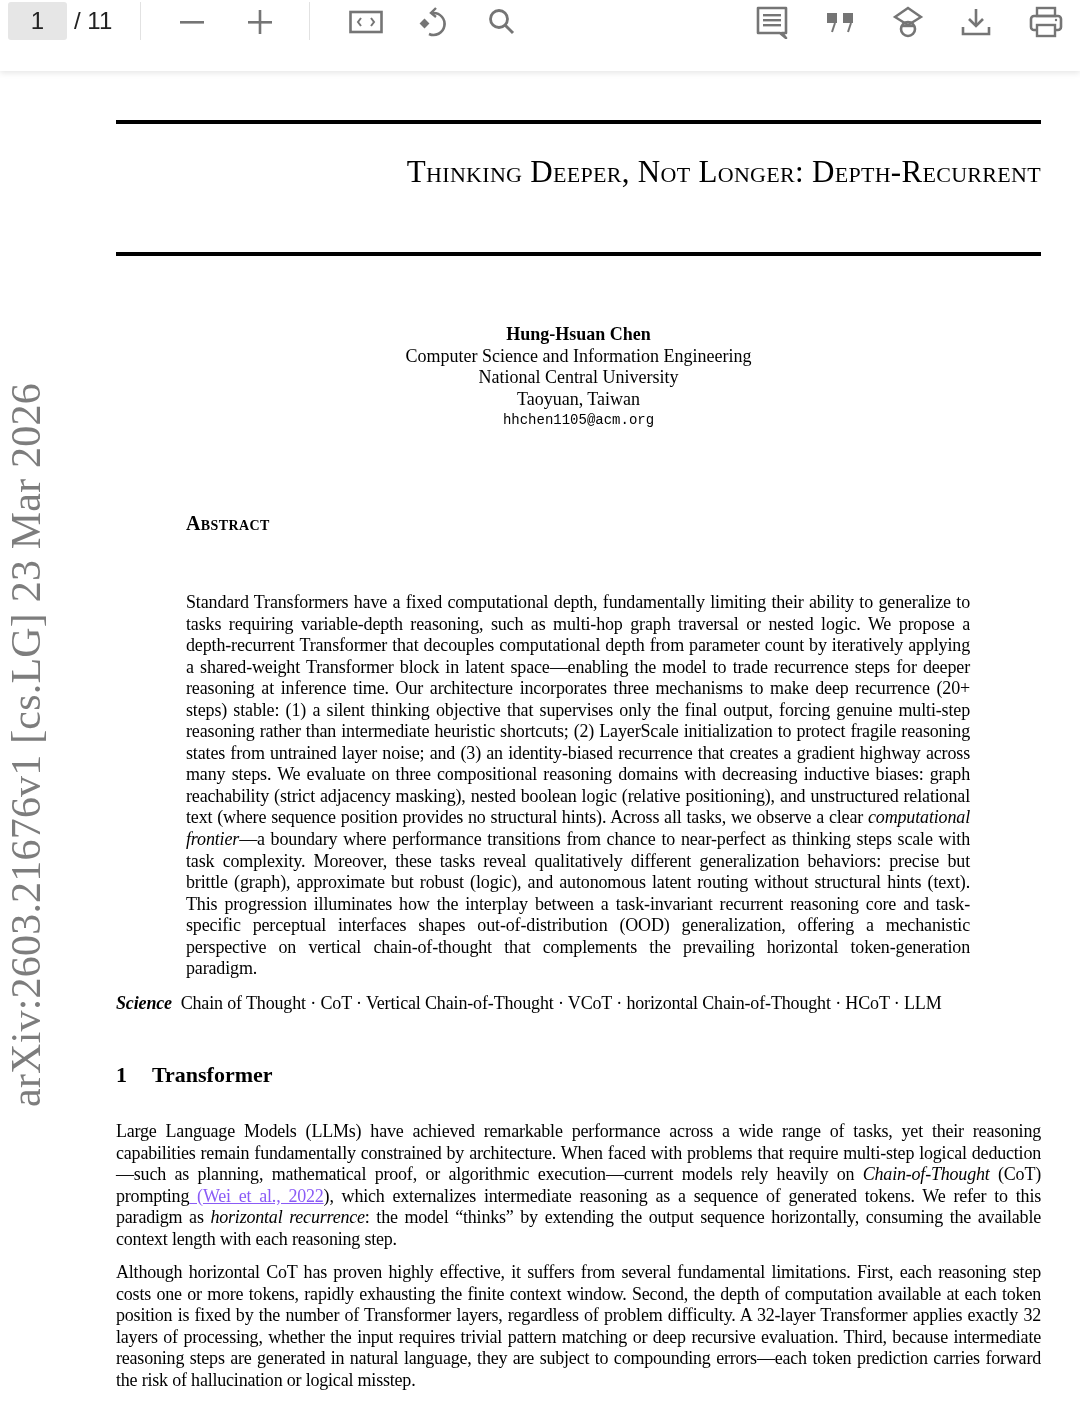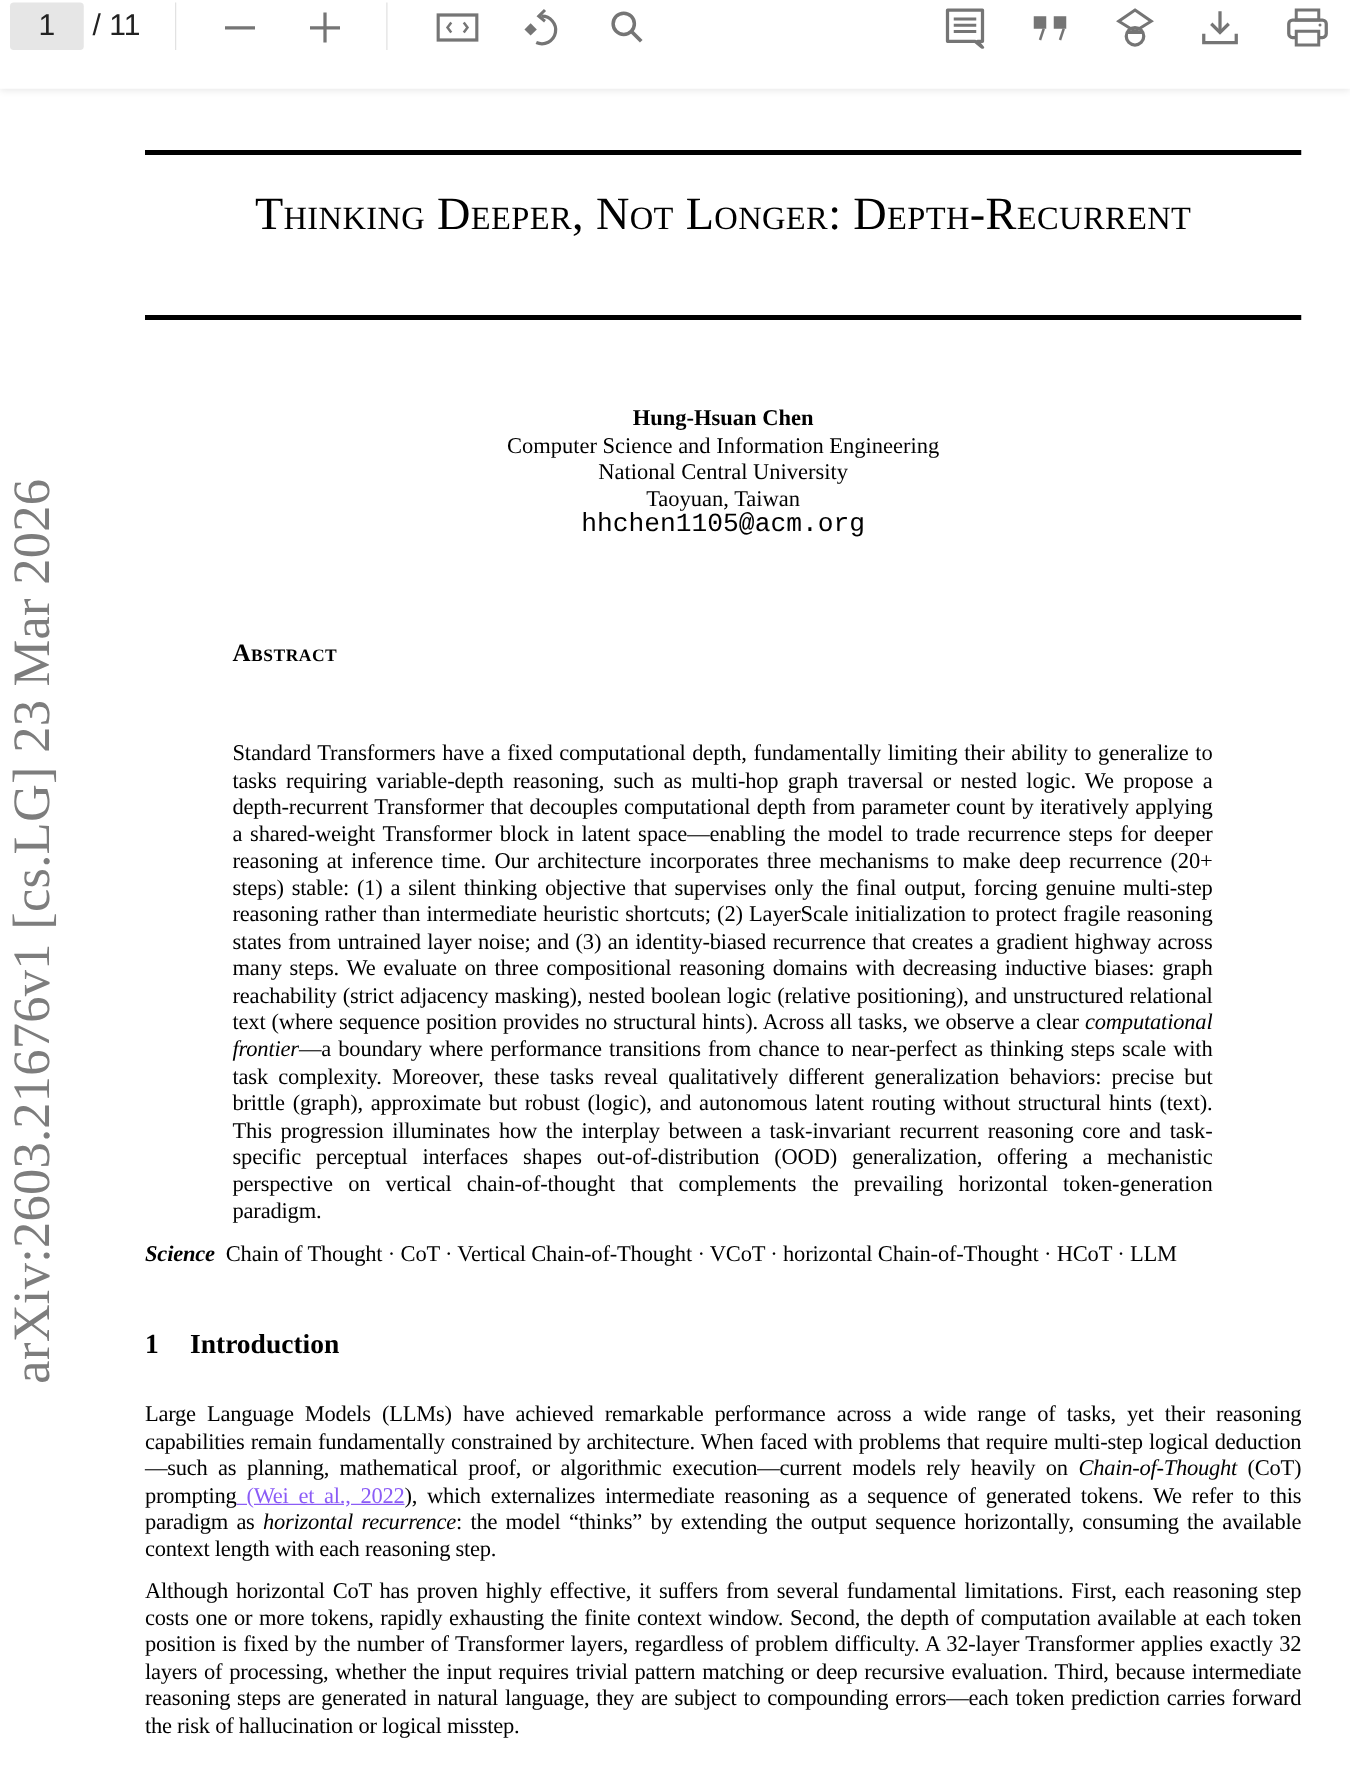--- a/index.html
+++ b/index.html
@@ -41,30 +41,30 @@
   .arxiv-stamp span {
     display: block; transform: rotate(-90deg); white-space: nowrap;
     font-family: "Liberation Serif", serif; font-size: 42px; color: #7d7d7d;
     letter-spacing: 0.2px;
   }
 
   .rule { position: absolute; left: 116px; width: 925px; height: 4px; background: #000; }
 
   .title {
     position: absolute; left: 116px; top: 152px; width: 925px;
-    text-align: center; font-size: 37px; line-height: 40px; font-variant: small-caps;
+    text-align: right; font-size: 31px; line-height: 40px; font-variant: small-caps;
     letter-spacing: 0.3px;
   }
 
   .author-block {
     position: absolute; left: 330px; top: 324px; width: 497px; text-align: center;
     font-size: 18px; line-height: 21.6px;
   }
   .author-name { font-weight: bold; }
-  .author-email { font-family: "Liberation Mono", monospace; font-size: 21px; }
+  .author-email { font-family: "Liberation Mono", monospace; font-size: 14px; }
 
   .abstract-heading {
     position: absolute; left: 186px; top: 512px; width: 784px; text-align: left;
     font-size: 20px; font-weight: bold; font-variant: small-caps; letter-spacing: 0.4px;
   }
   .abstract-body {
     position: absolute; left: 186px; top: 546px; width: 784px;
     font-size: 18px; line-height: 21.55px; text-align: justify;
     letter-spacing: -0.15px;
     margin-top: 46px;
@@ -188,17 +188,17 @@
   <div>National Central University</div>
   <div>Taoyuan, Taiwan</div>
   <div class="author-email">hhchen1105@acm.org</div>
 </div>
 
 <div class="abstract-heading">Abstract</div>
 <div class="abstract-body"><span>Standard Transformers have a fixed computational depth, fundamentally limiting their ability to generalize to tasks requiring variable-depth reasoning, such as multi-hop graph traversal or nested logic. We propose a depth-recurrent Transformer that decouples computational depth from parameter count by iteratively applying a shared-weight Transformer block in latent space—enabling the model to trade recurrence steps for deeper reasoning at inference time.  Our architecture incorporates three mechanisms to make deep recurrence (20+ steps) stable: (1) a silent thinking objective that supervises only the final output, forcing genuine multi-step reasoning rather than intermediate heuristic shortcuts; (2) LayerScale initialization to protect fragile reasoning states from untrained layer noise; and (3) an identity-biased recurrence that creates a gradient highway across many steps. We evaluate on three compositional reasoning domains with decreasing inductive biases:  graph reachability (strict adjacency masking), nested boolean logic (relative positioning), and unstructured relational text (where sequence position provides no structural hints). Across all tasks, we observe a clear </span><i>computational frontier</i><span>—a boundary where performance transitions from chance to near-perfect as thinking steps scale with task complexity.  Moreover, these tasks reveal qualitatively different generalization behaviors: precise but brittle (graph), approximate but robust (logic), and autonomous latent routing without structural hints (text).  This progression illuminates how the interplay between a task-invariant recurrent reasoning core and task-specific perceptual interfaces shapes out-of-distribution (OOD) generalization, offering a mechanistic perspective on vertical chain-of-thought that complements the prevailing horizontal token-generation paradigm.</span></div>
 
 <div class="keywords"><span class="kw-label">Science</span>&nbsp; <span>Chain of Thought · CoT · Vertical Chain-of-Thought · VCoT · horizontal Chain-of-Thought · HCoT · LLM</span></div>
 
-<div class="section-heading"><span class="num">1</span><span>Introduction</span></div>
+<div class="section-heading"><span class="num">1</span><span>Transformer</span></div>
 
 <div class="para" style="top:1121px"><span>Large Language Models (LLMs) have achieved remarkable performance across a wide range of tasks, yet their reasoning capabilities remain fundamentally constrained by architecture.  When faced with problems that require multi-step logical deduction—such as planning, mathematical proof, or algorithmic execution—current models rely heavily on </span><i>Chain-of-Thought</i><span> (CoT) prompting</span><span class="cite"> (Wei et al., 2022</span><span>), which externalizes intermediate reasoning as a sequence of generated tokens.  We refer to this paradigm as </span><i>horizontal recurrence</i><span>:  the model “thinks” by extending the output sequence horizontally, consuming the available context length with each reasoning step.</span></div>
 
 <div class="para" style="top:1262px">Although horizontal CoT has proven highly effective, it suffers from several fundamental limitations.  First, each reasoning step costs one or more tokens, rapidly exhausting the finite context window. Second, the depth of computation available at each token position is fixed by the number of Transformer layers, regardless of problem difficulty.  A 32-layer Transformer applies exactly 32 layers of processing, whether the input requires trivial pattern matching or deep recursive evaluation. Third, because intermediate reasoning steps are generated in natural language, they are subject to compounding errors—each token prediction carries forward the risk of hallucination or logical misstep.</div>
 
 </body></html>

